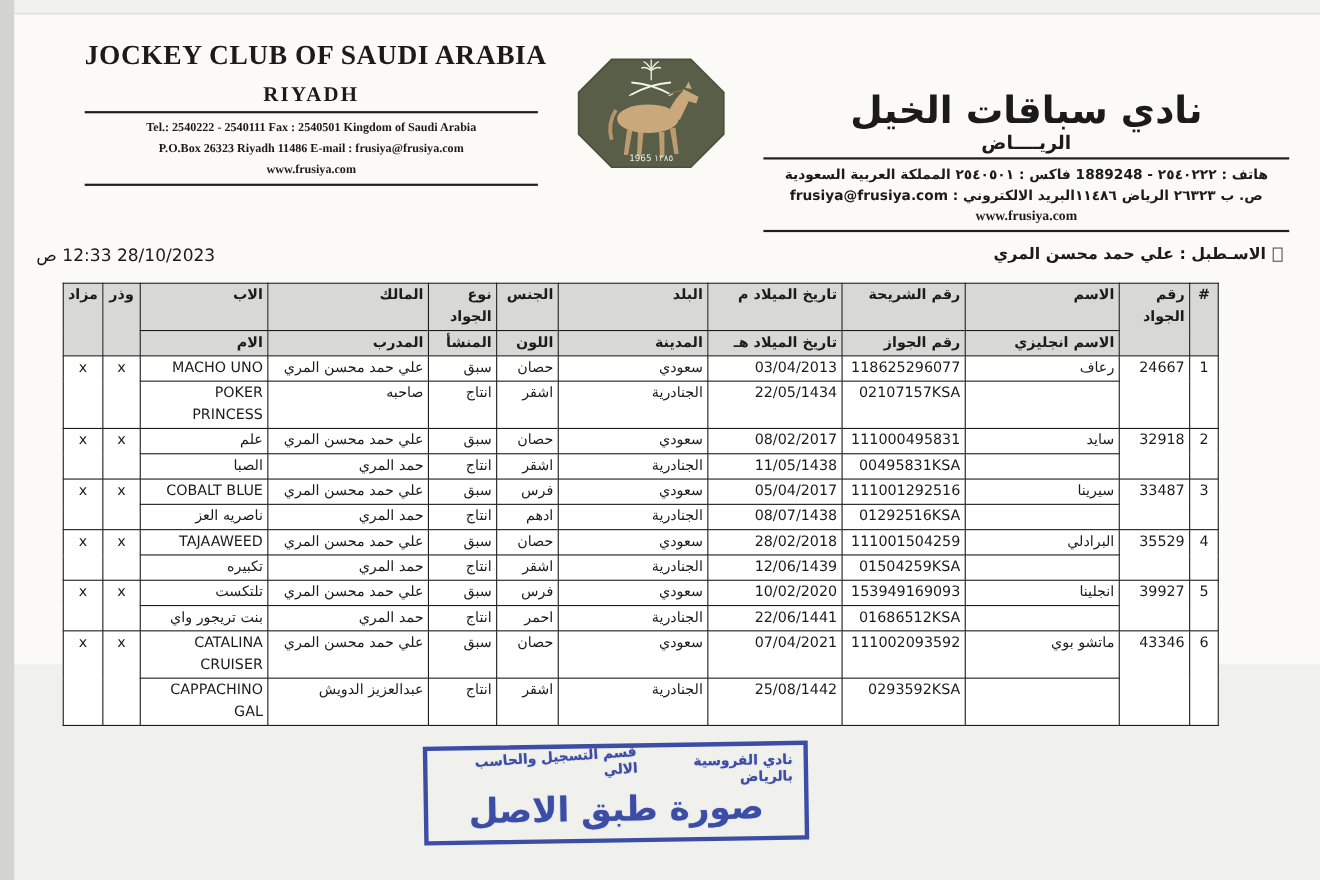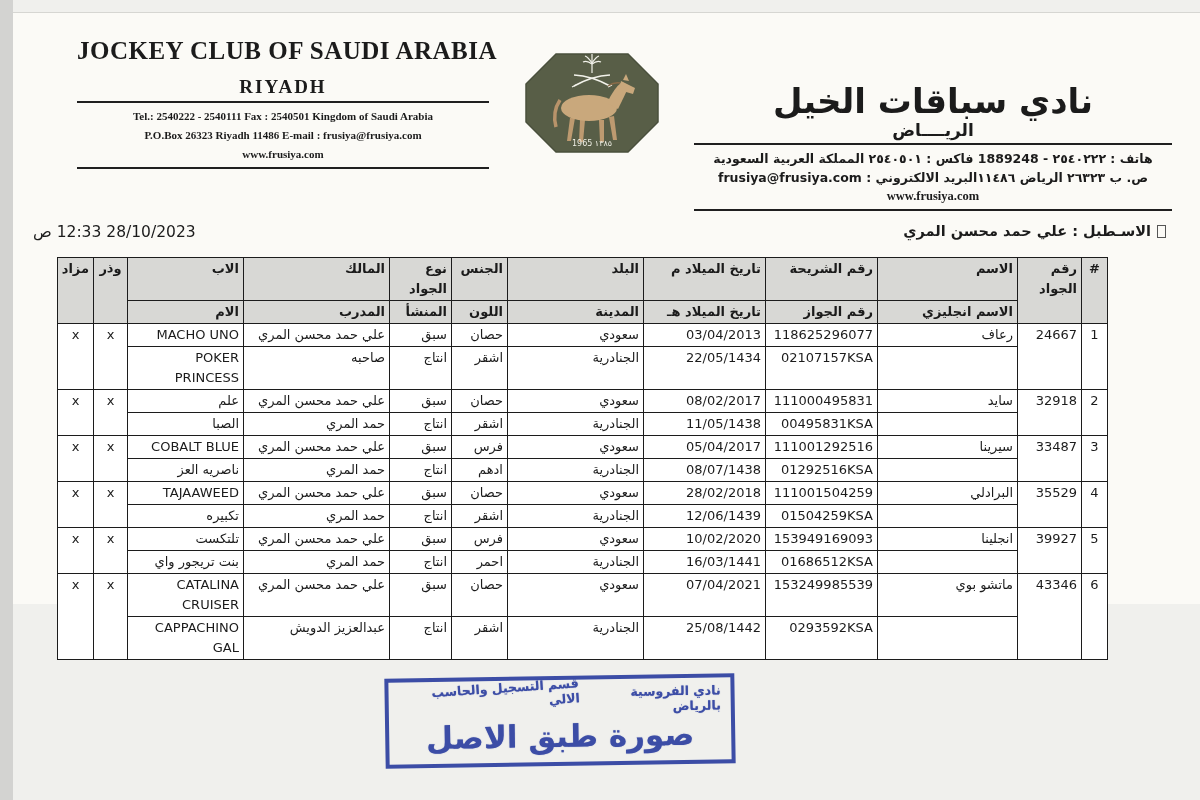--- a/index.html
+++ b/index.html
@@ -281,32 +281,32 @@
           <td>فرس</td>
           <td>سبق</td>
           <td>علي حمد محسن المري</td>
           <td class="c-pre">تلتكست</td>
           <td rowspan="2" class="c-center">x</td>
           <td rowspan="2" class="c-center">x</td>
         </tr>
         <tr>
           <td></td>
           <td>01686512KSA</td>
-          <td>16/03/1441</td>
+          <td>22/06/1441</td>
           <td>الجنادرية</td>
           <td>احمر</td>
           <td>انتاج</td>
           <td>حمد المري</td>
           <td class="c-pre">بنت تريجور واي</td>
         </tr>
         <tr>
           <td rowspan="2" class="c-center">6</td>
           <td rowspan="2">43346</td>
           <td>ماتشو بوي</td>
-          <td>153249985539</td>
+          <td>111002093592</td>
           <td>07/04/2021</td>
           <td>سعودي</td>
           <td>حصان</td>
           <td>سبق</td>
           <td>علي حمد محسن المري</td>
           <td class="c-pre">CATALINA
 CRUISER</td>
           <td rowspan="2" class="c-center">x</td>
           <td rowspan="2" class="c-center">x</td>
         </tr>

